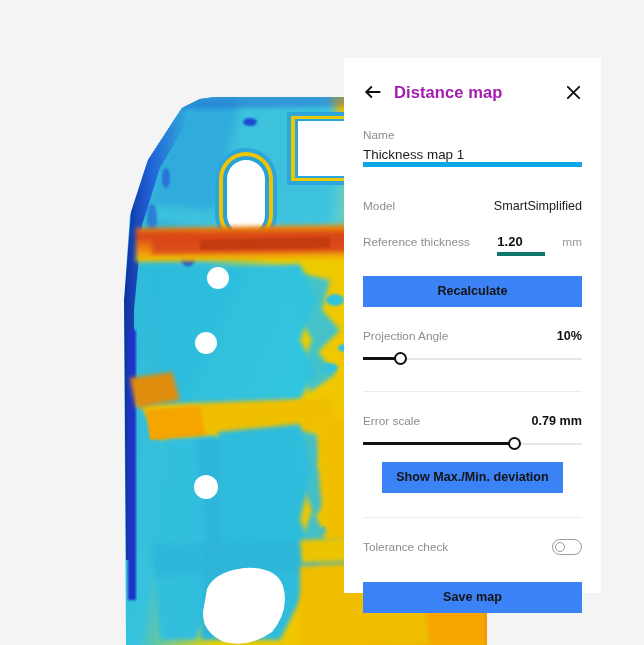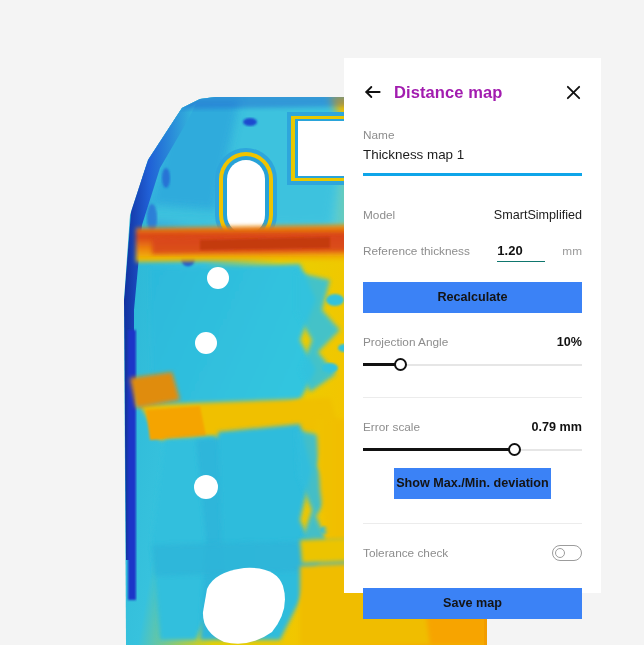--- a/index.html
+++ b/index.html
@@ -80,22 +80,22 @@
   .field-value {
     font-size: 13.4px;
     color: #1c1c1c;
   }
 
   .name-block {
     margin-top: 12px;
   }
   .name-value {
     margin-top: 5px;
-    padding-bottom: 11px;
-    border-bottom: 3px solid #0ea5e9;
+    padding-bottom: 0;
+    border-bottom: 5px solid #0ea5e9;
   }
 
   .row {
     display: flex;
     align-items: baseline;
     justify-content: space-between;
   }
   .model-row {
     margin-top: 32px;
   }
@@ -108,21 +108,21 @@
     margin-top: 21px;
   }
   .thickness-right {
     display: flex;
     align-items: baseline;
   }
   .thickness-input {
     font-size: 13px;
     font-weight: bold;
     color: #111111;
-    border-bottom: 1px solid #0f766e;
+    border-bottom: 4px solid #0f766e;
     min-width: 48px;
     text-align: left;
     padding-bottom: 3px;
     cursor: text;
   }
   .unit {
     font-size: 11.8px;
     color: #9a9a9a;
     margin-left: 17px;
   }
@@ -142,21 +142,21 @@
     display: block;
     padding: 0;
   }
   .btn-full {
     width: 100%;
   }
   .btn-recalculate {
     margin-top: 20px;
   }
   .btn-deviation {
-    width: 157px;
+    width: 181px;
     margin: 11px auto 8px auto;
   }
   .btn-save {
     margin-top: 27px;
   }
 
   
   .slider-block {
     margin-top: 22px;
   }

